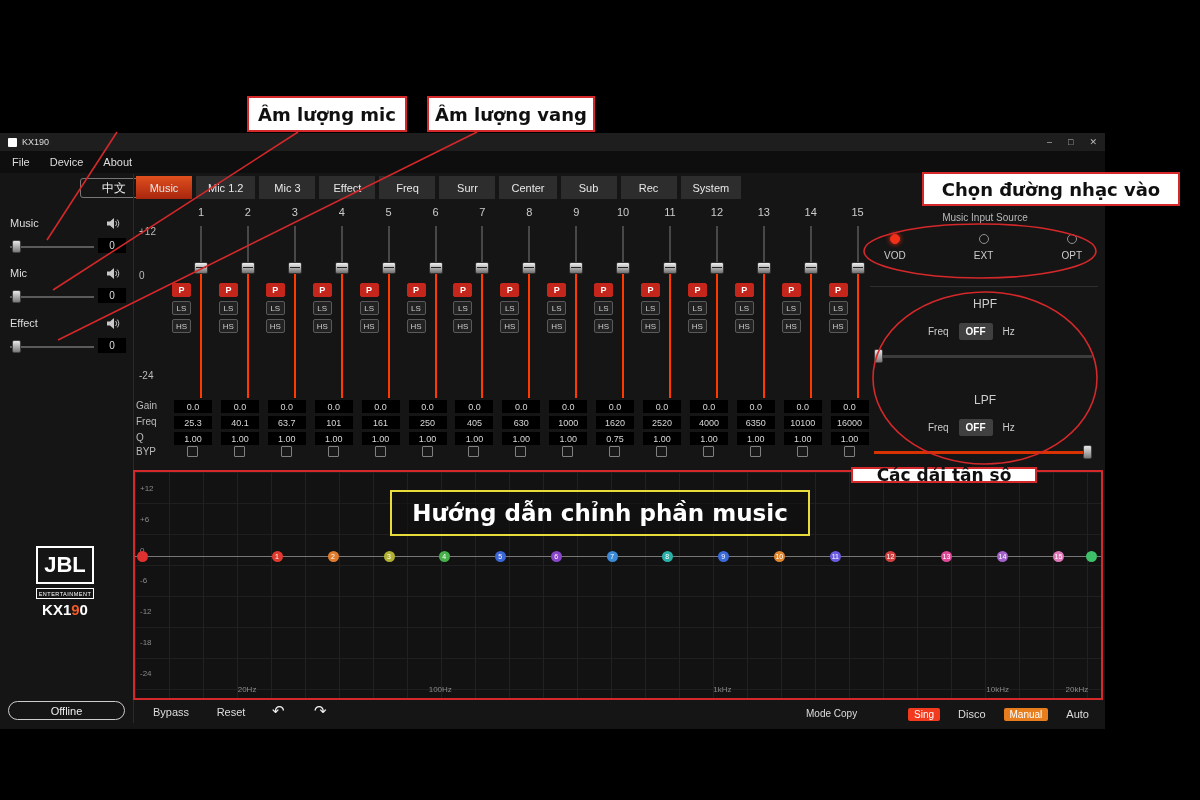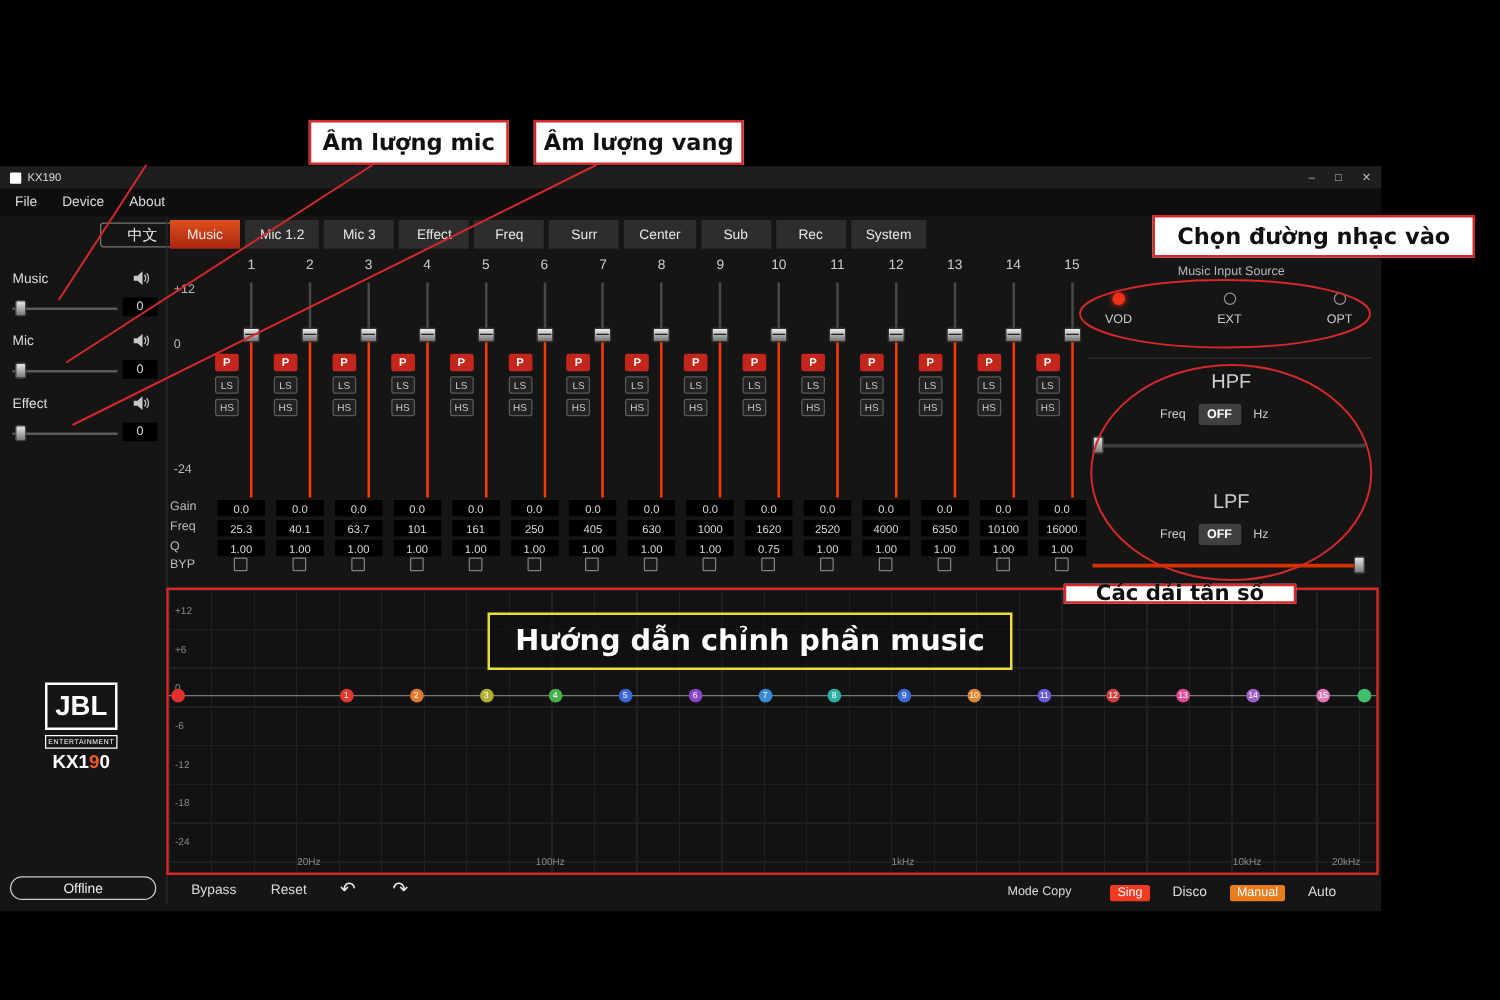--- a/index.html
+++ b/index.html
@@ -66,21 +66,21 @@
   .byp-check { top:246px; width:11px; height:11px; background:#181818; border:1px solid #808080; border-radius:1px; }
 
   
   #mis-title { left:880px; top:212px; width:210px; text-align:center; color:#b8b8b8; font-size:10px; }
   #radios { left:868px; top:234px; width:230px; display:flex; justify-content:space-between; padding:0 16px; }
   .radio-col { display:flex; flex-direction:column; align-items:center; gap:6px; }
   .radio { width:10px; height:10px; border-radius:50%; border:1px solid #909090; background:transparent; }
   .radio.sel { background:#f03018; border-color:#f03018; box-shadow:0 0 5px #f03018; }
   .radio-label { color:#ccc; font-size:10px; }
   #hdiv1 { left:870px; top:286px; width:228px; height:1px; background:#2e2e2e; }
-  #hpf-title,#lpf-title { left:880px; width:210px; text-align:center; color:#ccc; font-size:16px; }
+  #hpf-title,#lpf-title { left:880px; width:210px; text-align:center; color:#ccc; font-size:12px; }
   #hpf-title { top:297px; } #lpf-title { top:393px; }
   .filt-row { display:flex; align-items:center; gap:10px; }
   #hpf-row { left:928px; top:323px; } #lpf-row { left:928px; top:419px; }
   .freq-label,.hz-label { color:#ccc; font-size:10px; }
   .off-btn { width:34px; height:17px; background:#404040; color:#fff; font-size:10px; font-weight:bold;
              display:flex; align-items:center; justify-content:center; border-radius:2px; }
   #hpf-track { left:874px; top:355px; width:218px; height:3px; background:#3c3c3c; }
   #lpf-track { left:874px; top:451px; width:218px; height:3px; background:#d83200; }
   .h-handle { width:9px; height:14px; background:linear-gradient(#e8e8e8,#7a7a7a); border:1px solid #444; border-radius:2px; }
   #hpf-handle { left:874px; top:349px; } #lpf-handle { left:1083px; top:445px; }
@@ -99,21 +99,21 @@
 
   
   .bb-text { color:#ddd; font-size:11px; }
   #bypass { left:148px; top:706px; width:46px; text-align:center; }
   #reset { left:209px; top:706px; width:44px; text-align:center; }
   #undo { left:272px; top:702px; color:#eee; font-size:15px; }
   #redo { left:314px; top:702px; color:#eee; font-size:15px; }
   #mode-copy { left:806px; top:708px; width:70px; color:#ddd; font-size:10px; }
   #modes { left:888px; top:705px; height:18px; display:flex; align-items:center; gap:12px; }
   .mode { color:#ddd; font-size:11px; padding:1px 6px; }
-  .mode.hl-red { background:#f23a1e; color:#fff; border-radius:2px; font-size:10px; }
+  .mode.hl-red { background:#f23a1e; color:#fff; border-radius:2px; font-size:10px;margin-left:20px; }
   .mode.hl-orange { background:#e87d1e; color:#fff; border-radius:2px; font-size:10px; }
 
   
   .ann-label { position:absolute; background:#fff; border:2px solid #d4282a; color:#101010;
                font-weight:bold; font-size:18px; display:flex; align-items:center; justify-content:center;
                font-family:"DejaVu Sans",sans-serif; z-index:60; }
   #ann1 { left:47px; top:96px; width:180px; height:36px; }
   #ann2 { left:247px; top:96px; width:160px; height:36px; }
   #ann3 { left:427px; top:96px; width:168px; height:36px; }
   #ann4 { left:922px; top:172px; width:258px; height:34px; font-size:18px; }

